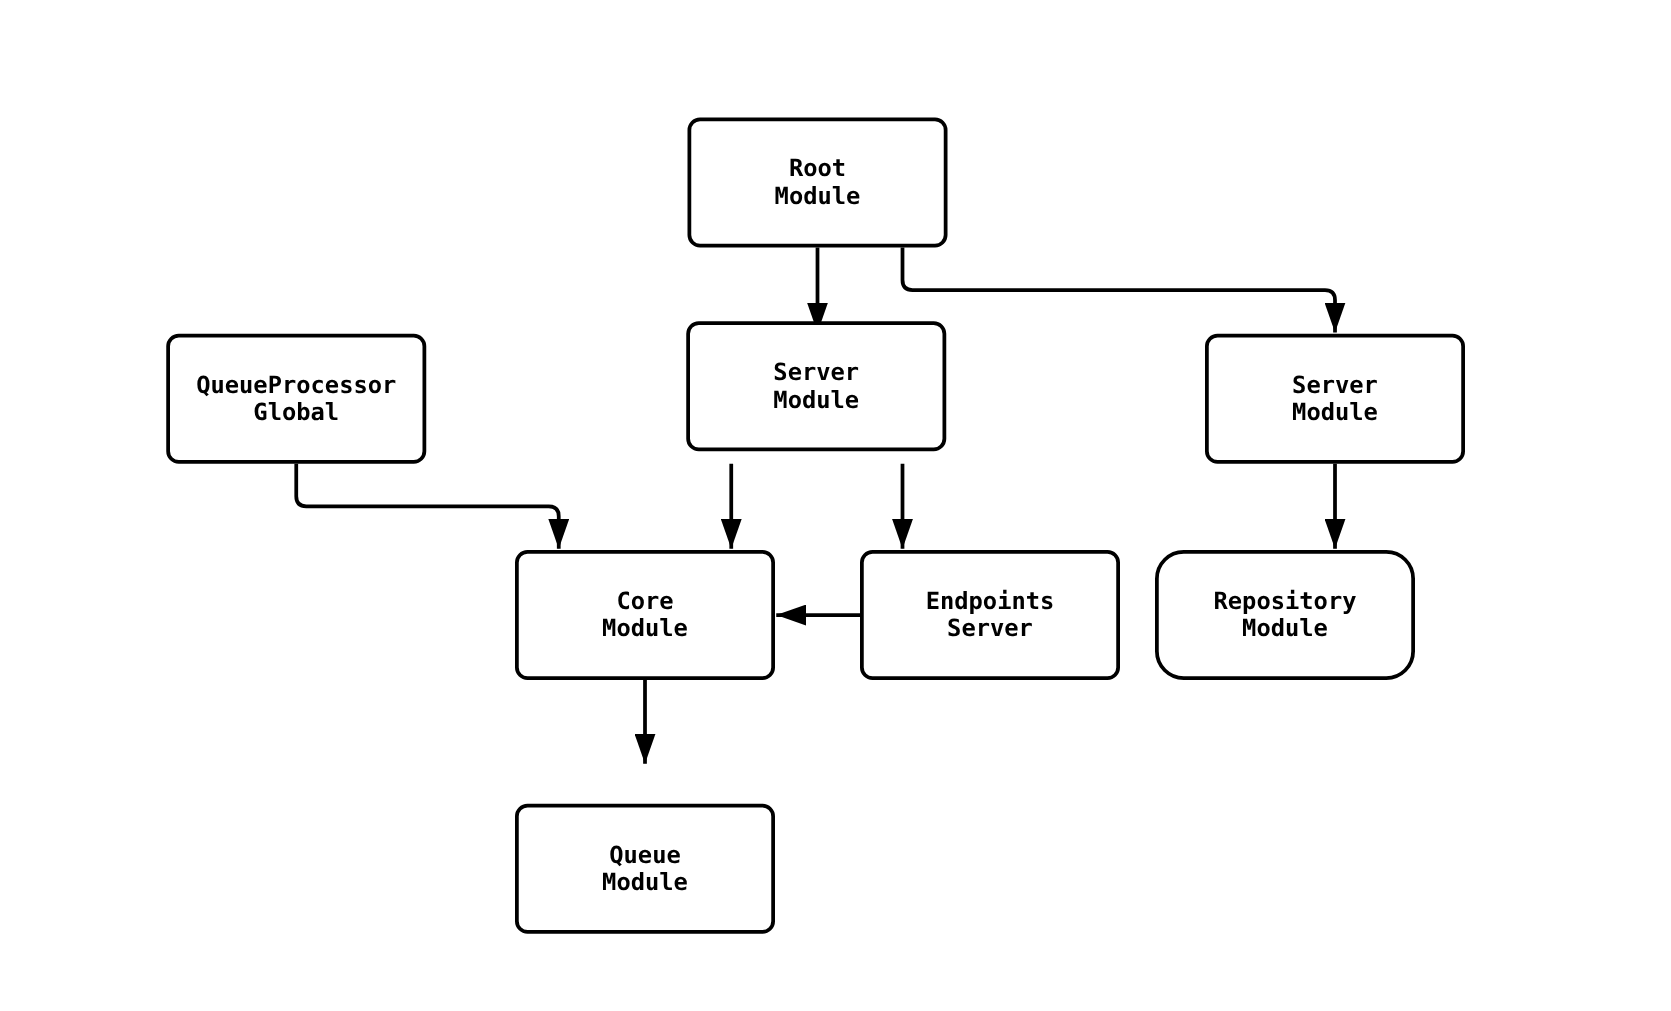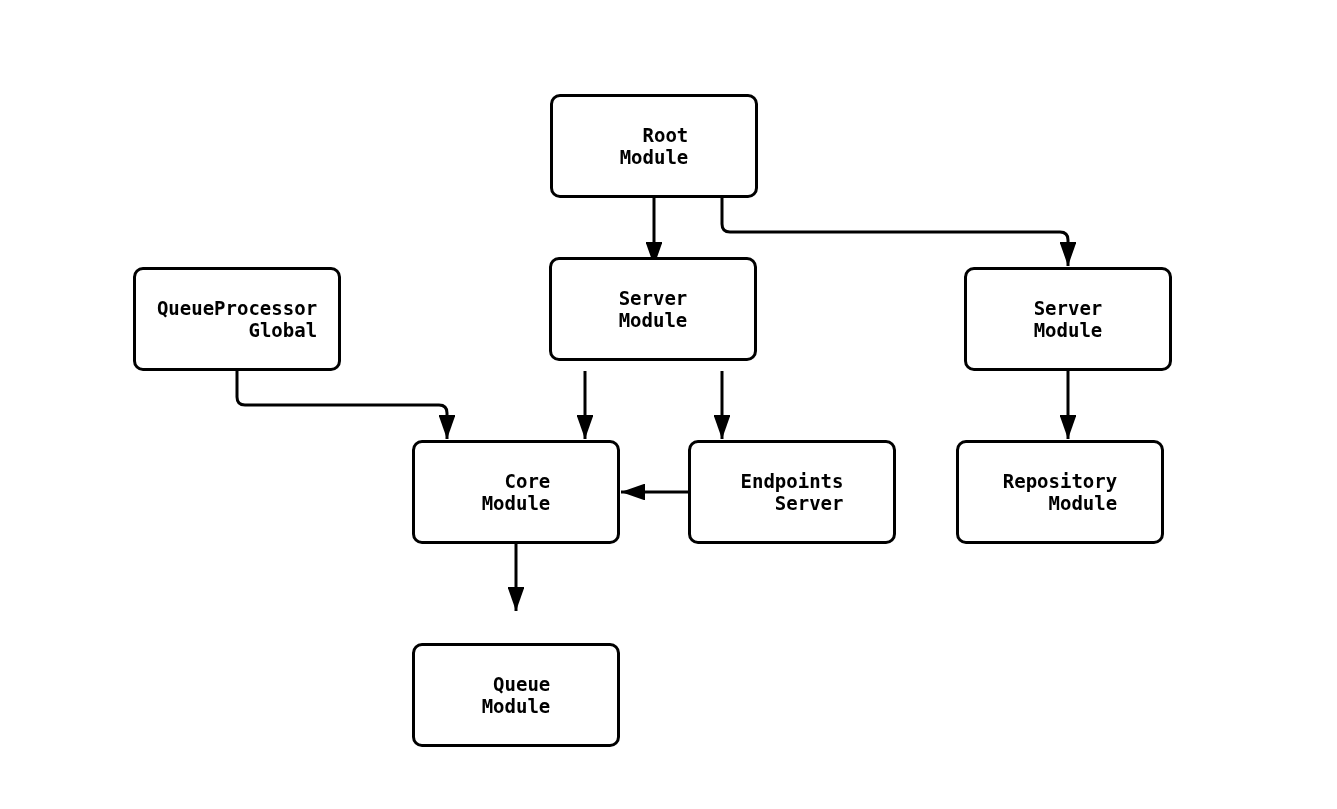--- a/index.html
+++ b/index.html
@@ -32,38 +32,38 @@
     position: absolute;
     width: 208px;
     height: 104px;
     box-sizing: border-box;
     border: 3px solid #000000;
     border-radius: 10px;
     background: #ffffff;
     display: flex;
     align-items: center;
     justify-content: center;
-    text-align: right;
+    text-align: center;
   }
   .node-label {
     font-size: 19px;
     font-weight: bold;
     line-height: 22px;
     color: #000000;
     white-space: pre-line;
     letter-spacing: 0;
   }
   
   .pos-root          { left: 550px; top: 94px;  }
   .pos-queueprocessor{ left: 133px; top: 267px; }
   .pos-server        { left: 549px; top: 257px; }
   .pos-global        { left: 964px; top: 267px; }
   .pos-core          { left: 412px; top: 440px; }
   .pos-endpoints     { left: 688px; top: 440px; }
-  .pos-repository    { left: 956px; top: 440px; }
+  .pos-repository    { left: 924px; top: 440px; border-radius: 23px; }
   .pos-queue         { left: 412px; top: 643px; }
 </style>
 </head>
 <body>
 
 <div class="canvas">
 
   <svg class="edges-layer" width="1337" height="809" viewBox="0 0 1337 809" xmlns="http://www.w3.org/2000/svg">
     <defs>
       <marker id="arrow" viewBox="0 0 10 7" refX="10" refY="3.5" markerWidth="8" markerHeight="5.6" orient="auto-start-reverse">

